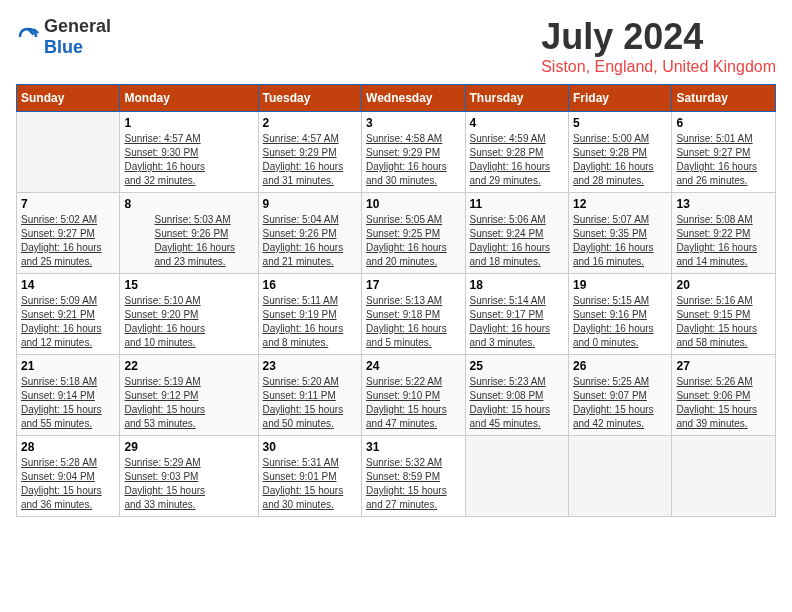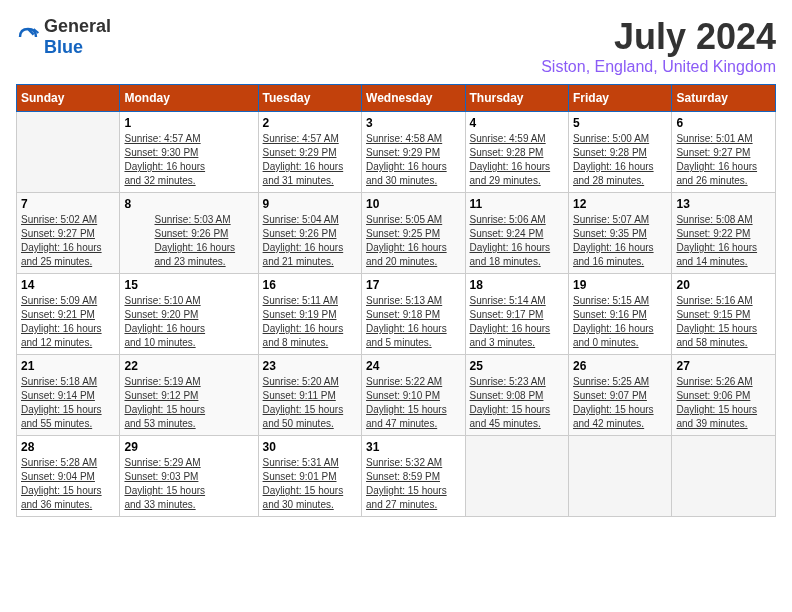--- a/index.html
+++ b/index.html
@@ -29,30 +29,30 @@
     .logo-text-blue {
       font-size: 18px;
       font-weight: bold;
       color: #1565c0;
     }
     .logo-icon {
       width: 24px;
       height: 24px;
     }
     .title-area {
-      text-align: right;
+      text-align: left;
     }
     .month-title {
       font-size: 36px;
       font-weight: bold;
       color: #333;
     }
     .location-title {
       font-size: 16px;
-      color: #8b5cf6;
+      color: #ef4444;
     }
     table {
       width: 100%;
       border-collapse: collapse;
       font-size: 11px;
     }
     thead tr th {
       background-color: #c2410c;
       color: #fff;
       padding: 6px 4px;

